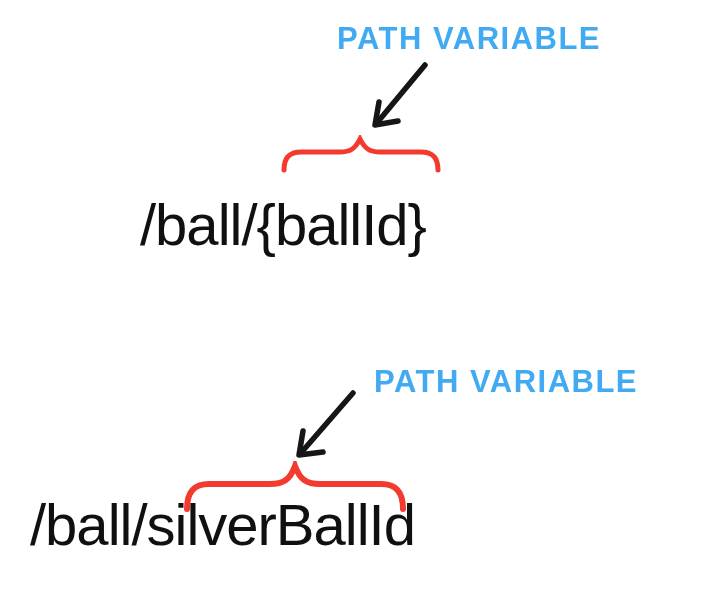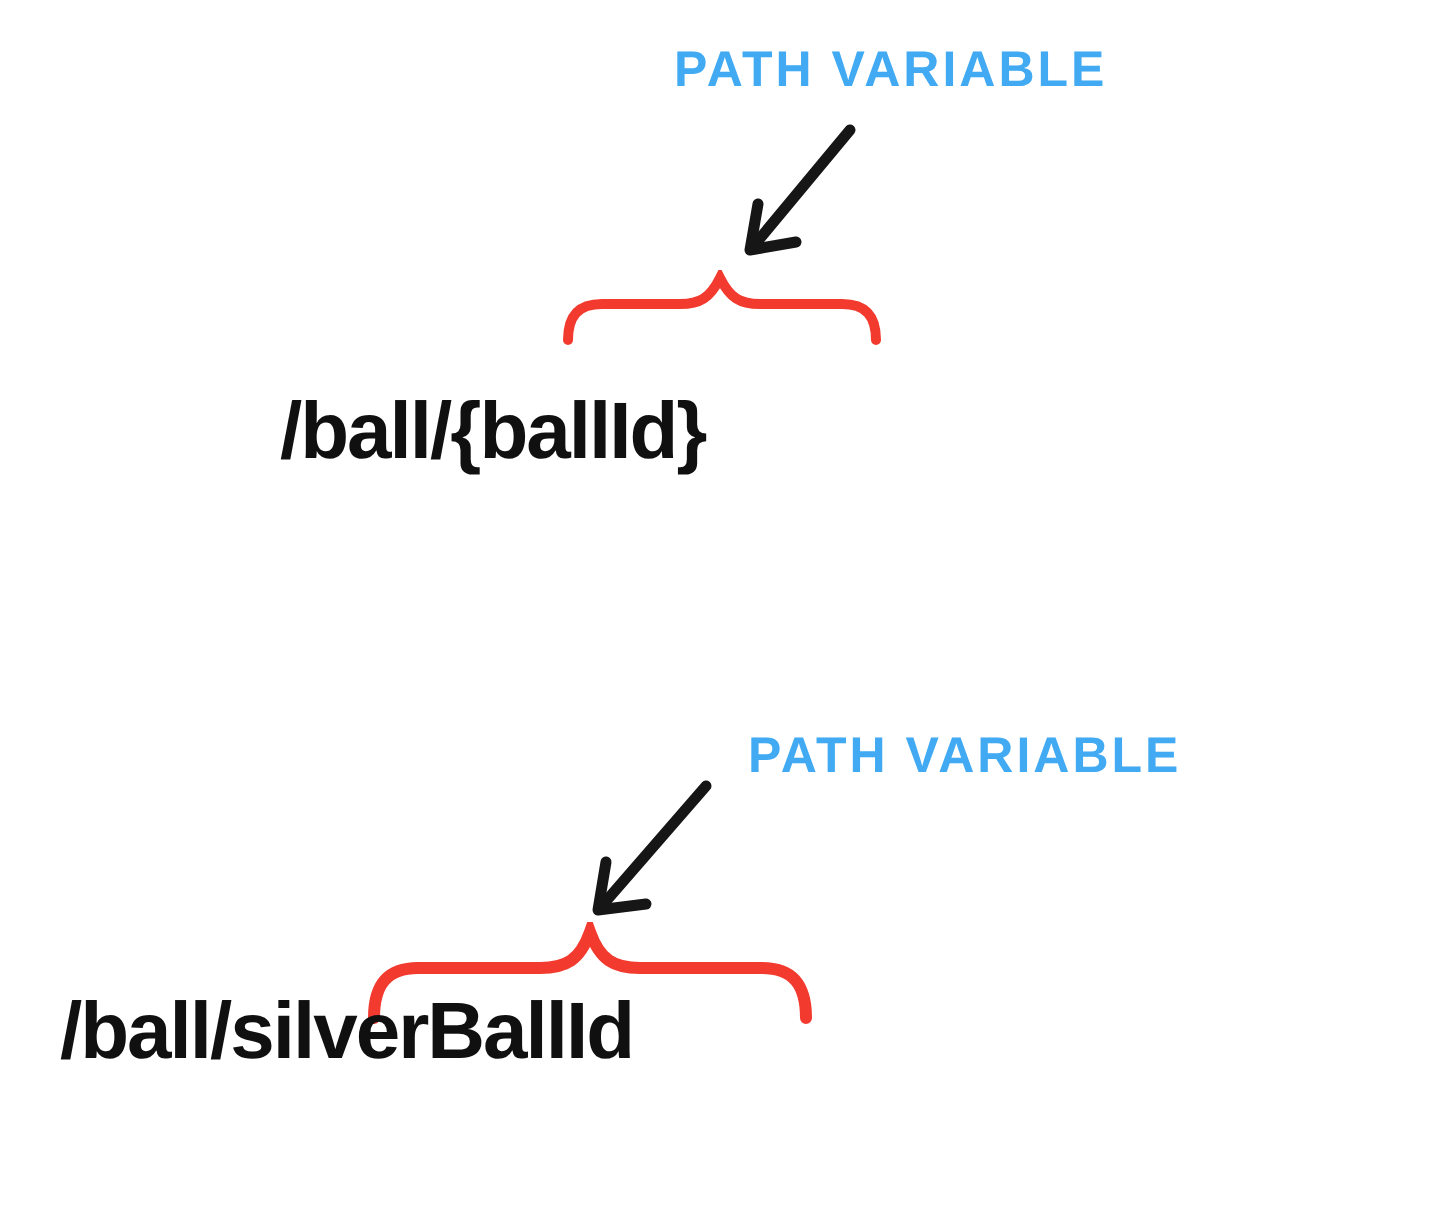--- a/index.html
+++ b/index.html
@@ -12,30 +12,30 @@
     width: 722px;
     height: 616px;
     background: #ffffff;
     overflow: hidden;
     font-family: "Liberation Sans", sans-serif;
   }
   .abs { position: absolute; }
   .label {
     font-family: "Liberation Sans", sans-serif;
     font-weight: bold;
-    font-size: 25px;
+    font-size: 31px;
     letter-spacing: 1.5px;
     color: var(--label-blue, #41aaf2);
     white-space: nowrap;
     line-height: 1;
   }
   .path-text {
     font-family: "Liberation Sans", sans-serif;
-    font-weight: 700;
-    font-size: 40px;
+    font-weight: 400;
+    font-size: 58px;
     letter-spacing: -1px;
     color: var(--path-black, #101010);
     white-space: nowrap;
     line-height: 1;
   }
   .label-1 { left: 337px; top: 23px; }
   .arrow-1 { left: 366px; top: 58px; }
   .brace-1 { left: 281px; top: 135px; }
   .path-1  { left: 140px; top: 196px; }
 

